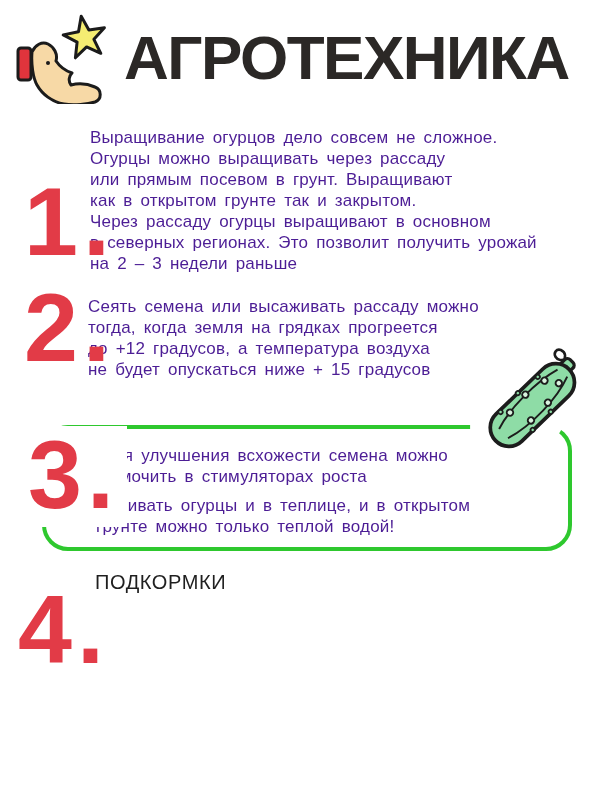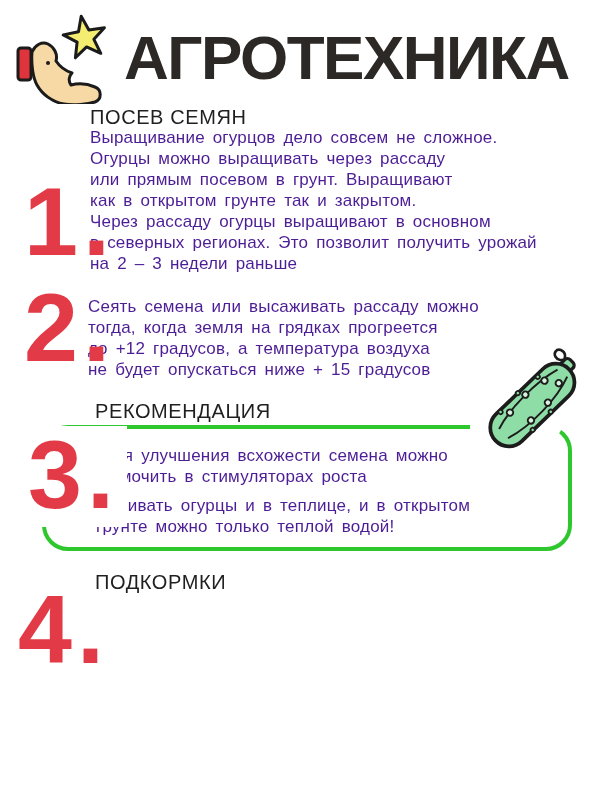--- a/index.html
+++ b/index.html
@@ -58,37 +58,35 @@
     </g>
     <g>
       <path d="M20,40 C23,33 30,29 36,32 C42,35 46,42 44,49 C48,55 54,59 60,61 C57,64 56,69 59,73 C67,71 76,72 83,75 A8,8 0 0 1 83,90 C76,92 62,94 52,92 C40,90 30,82 25,73 C21,66 19,52 20,40 Z" fill="#F7D9A6" stroke="#1b1b1b" stroke-width="3" stroke-linejoin="round"></path>
       <rect x="6" y="36" width="13" height="32" rx="3" fill="#E0343C" stroke="#1b1b1b" stroke-width="3"></rect>
       <circle cx="36" cy="51" r="2" fill="#1b1b1b"></circle>
     </g>
   </svg>
 
   <div class="abs title">АГРОТЕХНИКА</div>
 
-  <div class="abs heading h-posev">ПОСЕВ СЕМЯН</div>
   <div class="abs body-text p1">Выращивание огурцов дело совсем не сложное.
 Огурцы можно выращивать через рассаду
 или прямым посевом в грунт. Выращивают
 как в открытом грунте так и закрытом.
 Через рассаду огурцы выращивают в основном
 в северных регионах. Это позволит получить урожай
 на 2 – 3 недели раньше</div>
   <div class="abs big-num num1">1.</div>
 
   <div class="abs body-text p2">Сеять семена или высаживать рассаду можно
 тогда, когда земля на грядках прогреется
 до +12 градусов, а температура воздуха
 не будет опускаться ниже + 15 градусов</div>
   <div class="abs big-num num2">2.</div>
 
-  <div class="abs heading h-rek">РЕКОМЕНДАЦИЯ</div>
   <div class="abs rec-box"></div>
 
   <svg class="abs cucumber-wrap" width="124" height="111" viewBox="0 0 116 104">
     <polygon points="0,0 116,0 116,25 70,104 0,104" fill="#ffffff"></polygon>
     <g transform="rotate(-44 58 54)">
       <path d="M106,46 C112,44 115,41 113,36 C111,32 106,33 105,37 C104,41 107,44 110,45" fill="none" stroke="#1c1c1c" stroke-width="2.4" stroke-linecap="round"></path>
       <rect x="100" y="45" width="13" height="11" rx="3.5" fill="#8EDCA6" stroke="#1c1c1c" stroke-width="3"></rect>
       <rect x="10" y="37" width="96" height="35" rx="17.5" fill="#8EDCA6" stroke="#1c1c1c" stroke-width="3.5"></rect>
       <path d="M20,49 C40,42 76,41 98,47" fill="none" stroke="#1c1c1c" stroke-width="1.8"></path>
       <path d="M20,61 C45,68 80,66 100,58" fill="none" stroke="#1c1c1c" stroke-width="1.8"></path>

